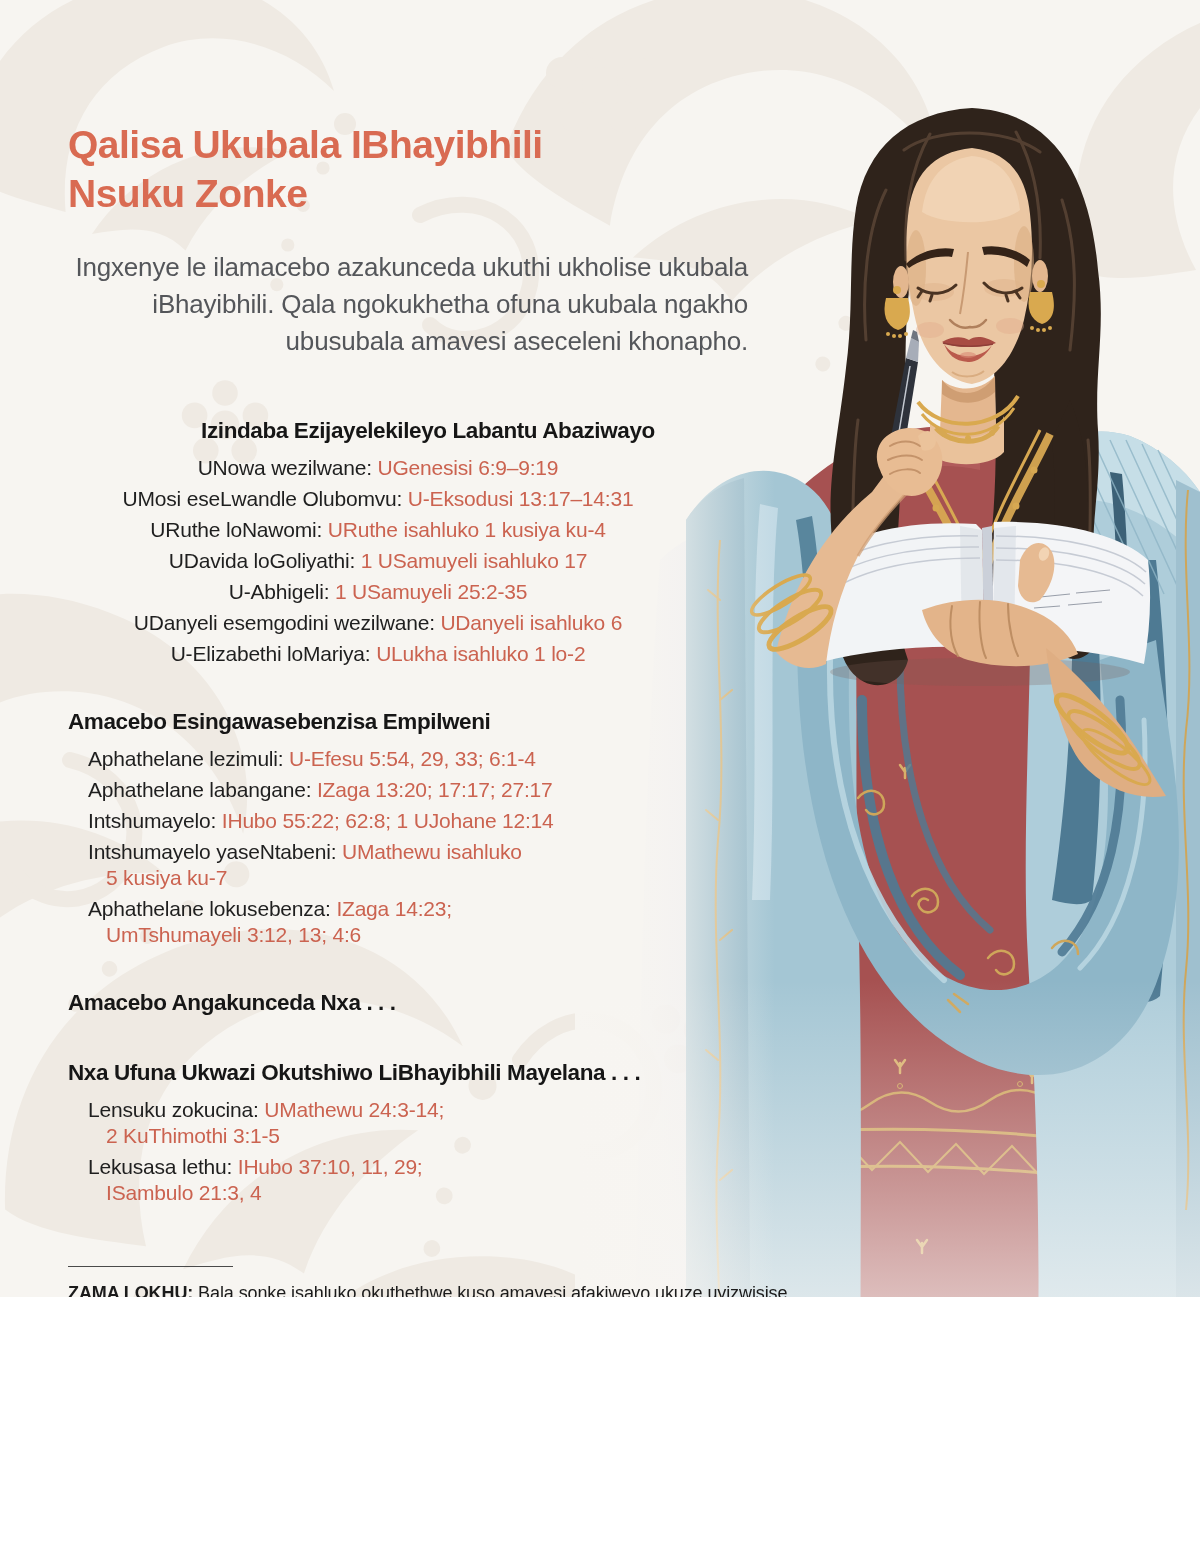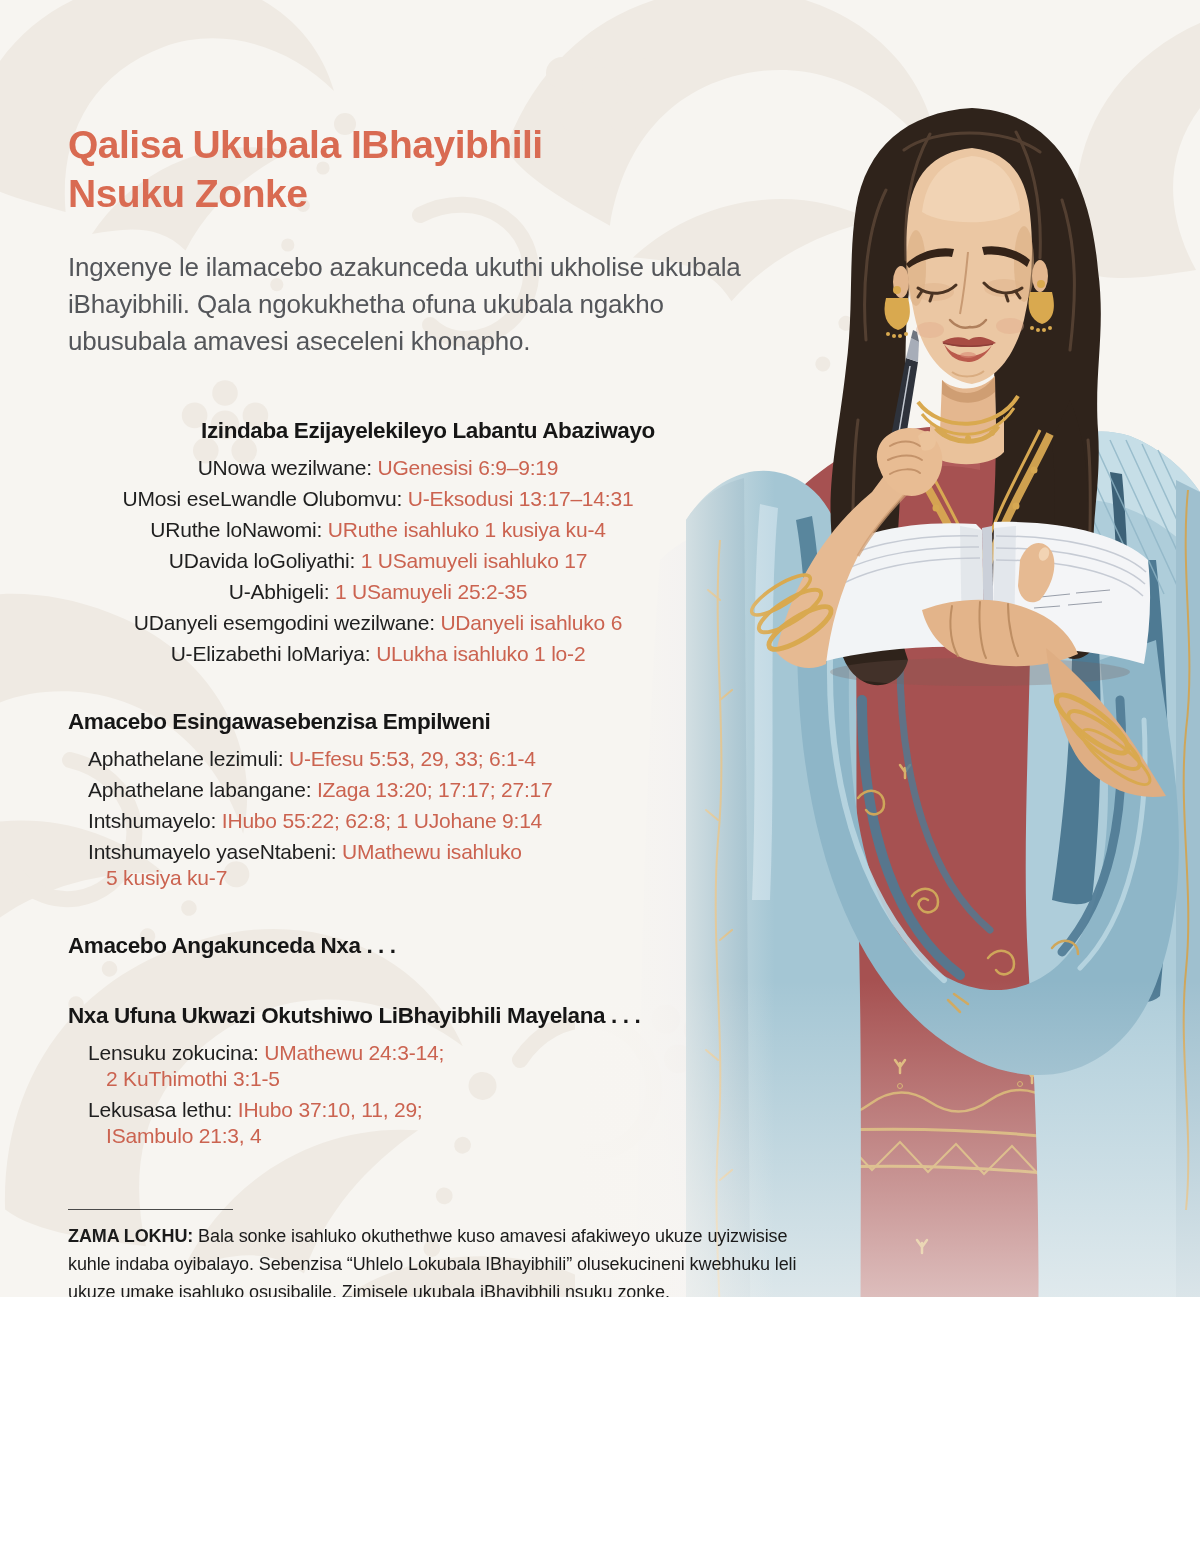--- a/index.html
+++ b/index.html
@@ -8,21 +8,21 @@
   .bg-pattern{position:absolute;left:0;top:0;z-index:0;}
   .illus{position:absolute;right:0;top:0;width:600px;height:1543px;z-index:1;}
   .illus svg{display:block;}
   .fade-left{position:absolute;left:575px;top:400px;width:200px;height:1143px;z-index:1;
     background:linear-gradient(90deg,#F7F5F1 0%,rgba(247,245,241,.85) 40%,rgba(247,245,241,0) 100%);}
   .fade-bottom{position:absolute;right:0;top:980px;width:640px;height:563px;z-index:1;
     background:linear-gradient(180deg,rgba(251,249,247,0) 0%,rgba(251,249,247,.45) 40%,rgba(251,249,247,.9) 78%,#FBF9F7 100%);}
   .text-col{position:absolute;left:68px;top:120px;width:720px;z-index:2;}
   h1.title{margin:0;width:570px;font-size:39px;line-height:49px;font-weight:bold;
     color:#D96B52;letter-spacing:-0.5px;}
-  p.intro{margin:31px 0 0 0;width:680px;font-size:26px;line-height:37px;color:#54565A;letter-spacing:-0.2px;}
+  p.intro{margin:31px 0 0 0;width:680px;font-size:26px;line-height:37px;color:#54565A;letter-spacing:-0.2px;text-align:right;}
   .section{margin-top:40px;}
   .section.first{margin-top:56px;text-align:center;}
   .sec-heading{margin:0 0 9px 0;font-size:22.5px;line-height:30px;font-weight:bold;color:#161616;
     letter-spacing:-0.4px;white-space:nowrap;}
   .items{margin-left:20px;width:580px;}
   .item{margin:0 0 5px 0;padding-left:18px;text-indent:-18px;font-size:21px;line-height:26px;
     color:#1F1F1F;letter-spacing:-0.2px;}
   .item .ref{color:#CB6350;white-space:pre-line;}
   .footnote{margin-top:60px;}
   .fn-divider{width:165px;border-top:1px solid #4A4A4A;height:0;}
@@ -376,25 +376,27 @@
         <p class="item"><span class="label">UDavida loGoliyathi:</span> <span class="ref">1 USamuyeli isahluko 17</span></p>
         <p class="item"><span class="label">U-Abhigeli:</span> <span class="ref">1 USamuyeli 25:2-35</span></p>
         <p class="item"><span class="label">UDanyeli esemgodini wezilwane:</span> <span class="ref">UDanyeli isahluko 6</span></p>
         <p class="item"><span class="label">U-Elizabethi loMariya:</span> <span class="ref">ULukha isahluko 1 lo-2</span></p>
       </div>
     </div>
 
     <div class="section">
       <h2 class="sec-heading">Amacebo Esingawasebenzisa Empilweni</h2>
       <div class="items">
-        <p class="item"><span class="label">Aphathelane lezimuli:</span> <span class="ref">U-Efesu 5:53, 29, 33; 6:1-4</span></p>
+        <p class="item"><span class="label">Aphathelane lezimuli:</span> <span class="ref">U-Efesu 5:54, 29, 33; 6:1-4</span></p>
         <p class="item"><span class="label">Aphathelane labangane:</span> <span class="ref">IZaga 13:20; 17:17; 27:17</span></p>
-        <p class="item"><span class="label">Intshumayelo:</span> <span class="ref">IHubo 55:22; 62:8; 1 UJohane 9:14</span></p>
+        <p class="item"><span class="label">Intshumayelo:</span> <span class="ref">IHubo 55:22; 62:8; 1 UJohane 12:14</span></p>
         <p class="item"><span class="label">Intshumayelo yaseNtabeni:</span> <span class="ref">UMathewu isahluko
 5 kusiya ku-7</span></p>
+        <p class="item"><span class="label">Aphathelane lokusebenza:</span> <span class="ref">IZaga 14:23;
+UmTshumayeli 3:12, 13; 4:6</span></p>
       </div>
     </div>
 
     <div class="section">
       <h2 class="sec-heading">Amacebo Angakunceda Nxa . . .</h2>
     </div>
 
     <div class="section">
       <h2 class="sec-heading">Nxa Ufuna Ukwazi Okutshiwo LiBhayibhili Mayelana . . .</h2>
       <div class="items">

